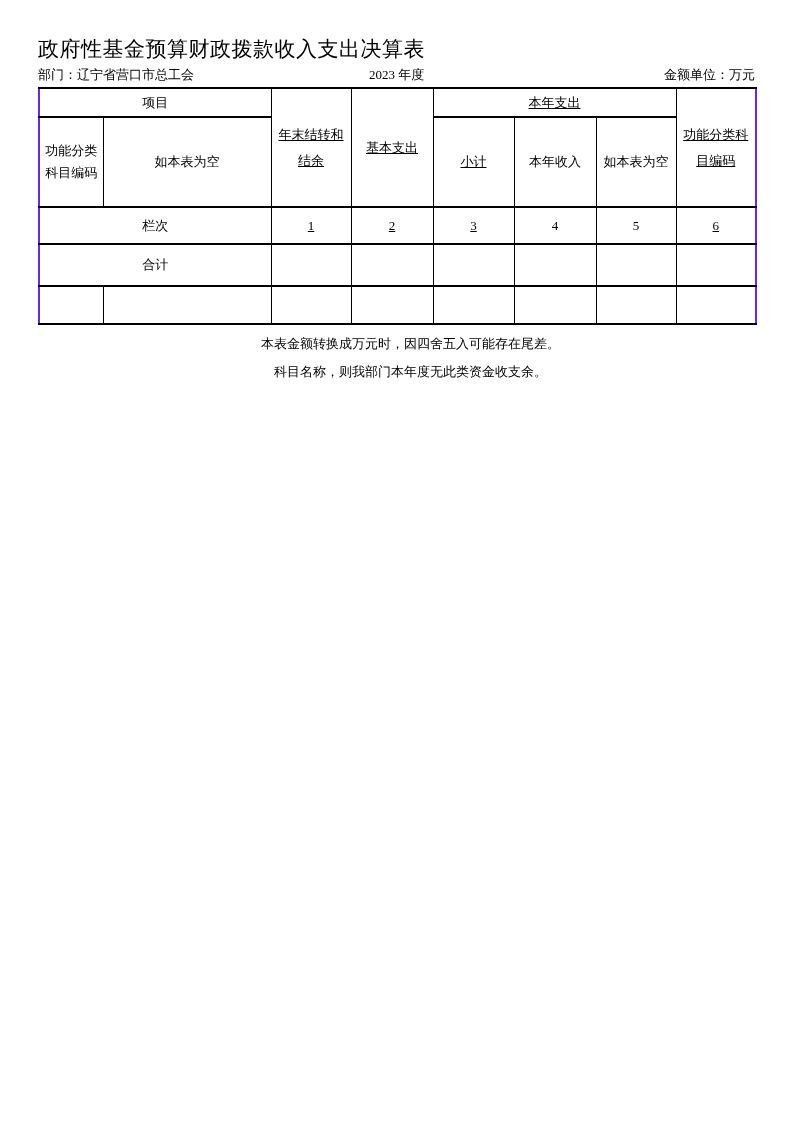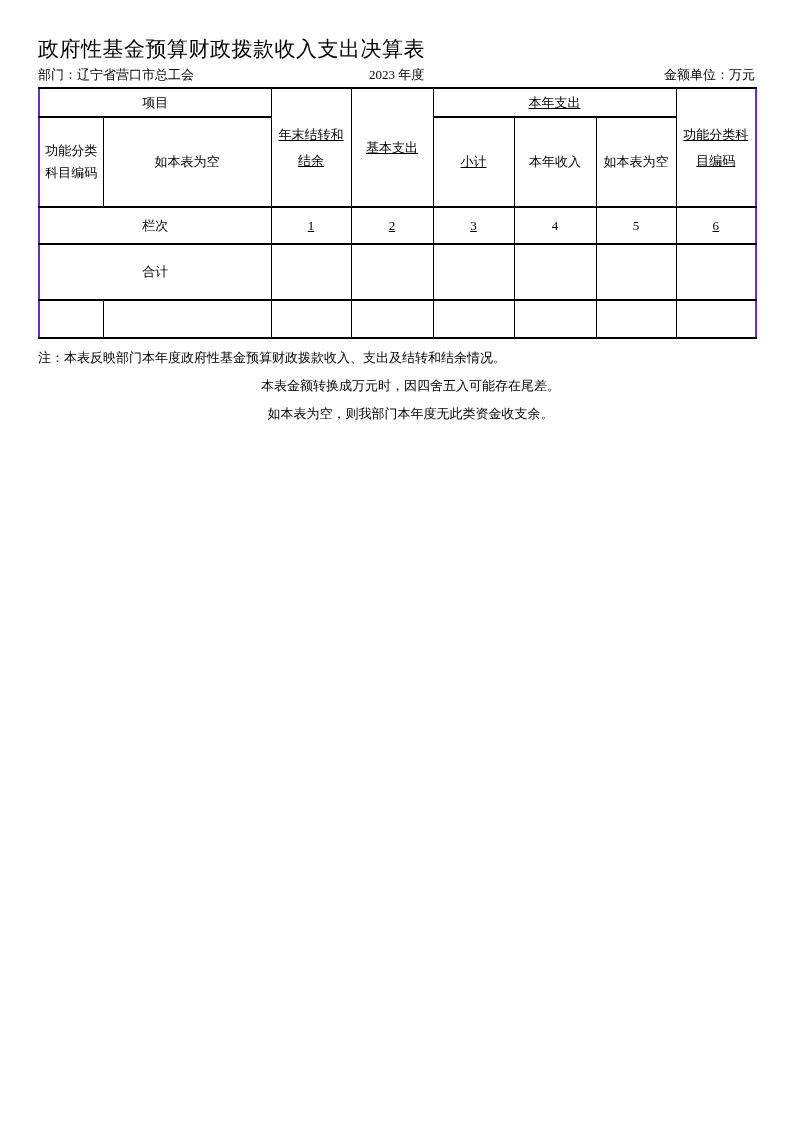--- a/index.html
+++ b/index.html
@@ -62,21 +62,21 @@
     vertical-align: middle;
     padding: 0 2px;
     line-height: 22px;
     overflow: hidden;
   }
   td.bl2 { border-left-width: 2px; text-decoration: underline; }
   tr.r1 { height: 29px; }
   tr.r1 td { line-height: 26px; }
   tr.r2 { height: 90px; }
   tr.r3 { height: 37px; }
-  tr.r4 { height: 56px; }
+  tr.r4 { height: 42px; }
   tr.r5 { height: 38px; }
   td.pad-code  { padding: 0 10px; }
   td.pad-begin { padding: 0 4px; }
   td.pad-end   { padding: 0 12px; }
 
   .notes {
     margin-top: 11px;
     font-size: 13px;
     line-height: 15px;
   }
@@ -149,19 +149,18 @@
           <td class="bl2"></td>
           <td class="bl2"></td>
           <td></td>
           <td></td>
           <td class="bl2"></td>
         </tr>
       </tbody>
     </table>
 
     <div class="notes">
-      <p class="note">注：本表反映部门本年度政府性基金预算财政拨款收入、支出及结转和结余情况。</p>
       <p class="note indent">本表金额转换成万元时，因四舍五入可能存在尾差。</p>
-      <p class="note indent">如本表为空，则我部门本年度无此类资金收支余。</p>
+      <p class="note indent">科目名称，则我部门本年度无此类资金收支余。</p>
     </div>
 
   </div>
 </div>
 
 </body></html>

